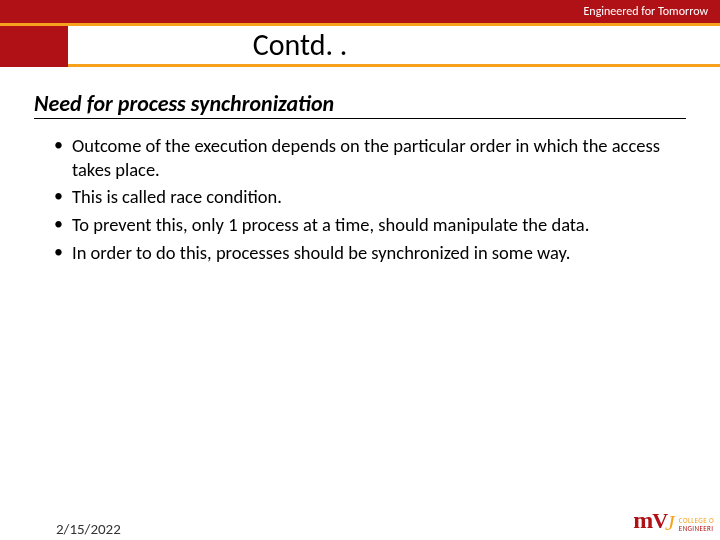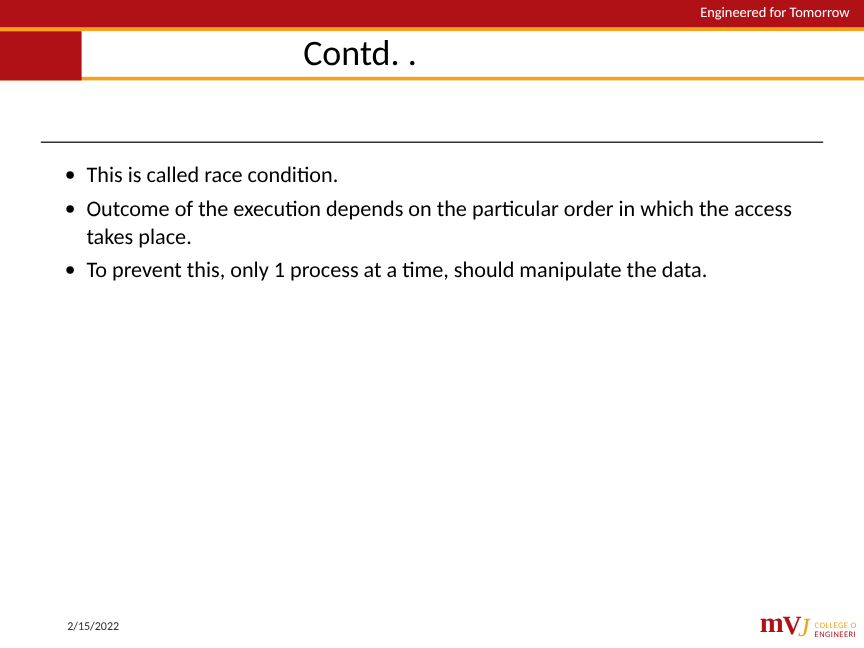--- a/index.html
+++ b/index.html
@@ -18,21 +18,21 @@
 
   .slide-title { position: absolute; top: 26px; left: 0; width: 600px; text-align: center; font-size: 30px; color: #000; font-weight: 400; }
 
   .subtitle { position: absolute; top: 90px; left: 34px; font-size: 22px; font-style: italic; font-weight: 700; color: #000; }
   .rule { position: absolute; top: 118px; left: 34px; width: 652px; height: 1px; background: #000; }
 
   .bullets { position: absolute; top: 134px; left: 50px; width: 636px; list-style: none; }
   .bullets li { position: relative; padding-left: 22px; font-size: 18.5px; line-height: 1.28; color: #000; margin-bottom: 4px; }
   .bullets li::before { content: "•"; position: absolute; left: 4px; top: 0; font-size: 18px; }
 
-  .footer-date { position: absolute; bottom: 12px; left: 56px; font-size: 10px; color: #333; }
+  .footer-date { position: absolute; bottom: 2px; left: 56px; font-size: 15px; color: #333; }
 
   .logo { position: absolute; bottom: 8px; right: 6px; display: flex; align-items: flex-end; gap: 4px; }
   .logo-mark { display: flex; align-items: flex-end; }
   .logo-m { font-family: Georgia, 'Times New Roman', serif; font-size: 24px; font-weight: 700; color: #b01116; line-height: 1; }
   .logo-v { font-family: Georgia, 'Times New Roman', serif; font-size: 22px; font-weight: 700; color: #b01116; line-height: 1; margin-left: -1px; }
   .logo-j { font-family: Georgia, 'Times New Roman', serif; font-size: 22px; font-weight: 400; font-style: italic; color: #f6a21c; line-height: 1; margin-left: -3px; position: relative; top: 2px; }
   .logo-text { font-size: 7px; line-height: 1.05; color: #f6a21c; font-weight: 400; letter-spacing: 0.4px; }
   .logo-text .line2 { color: #b01116; }
 </style>
 </head>
@@ -42,26 +42,28 @@
 
   <div class="header-band-top"></div>
   <div class="tagline">Engineered for Tomorrow</div>
   <div class="header-band-accent"></div>
   <div class="header-band-white"></div>
   <div class="header-band-bottom-accent"></div>
   <div class="left-col"></div>
 
   <div class="slide-title">Contd. .</div>
 
+  <div class="subtitle">Need for process synchronization</div>
   <div class="rule"></div>
 
   <ul class="bullets">
+    <li>Outcome of the execution depends on the particular order in which the access takes place.</li>
     <li>This is called race condition.</li>
-    <li>Outcome of the execution depends on the particular order in which the access takes place.</li>
     <li>To prevent this, only 1 process at a time, should manipulate the data.</li>
+    <li>In order to do this, processes should be synchronized in some way.</li>
   </ul>
 
   <div class="footer-date">2/15/2022</div>
 
   <div class="logo">
     <div class="logo-mark">
       <span class="logo-m">m</span>
       <span class="logo-v">V</span>
       <span class="logo-j">J</span>
     </div>

